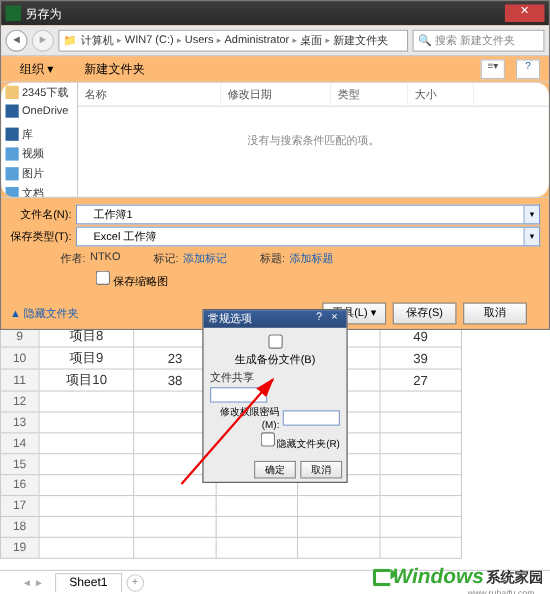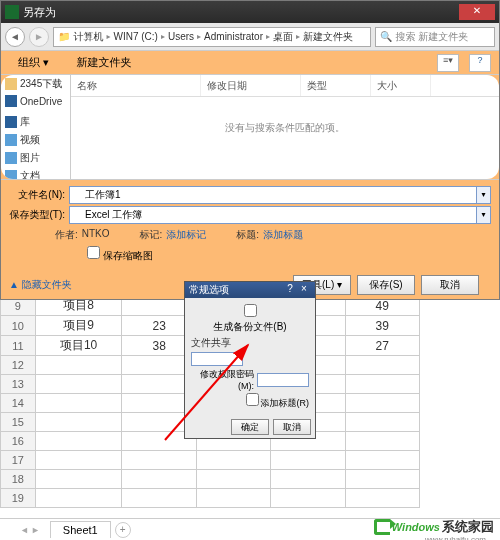--- a/index.html
+++ b/index.html
@@ -75,21 +75,21 @@
 .optdlg .btns{ display:flex; justify-content:flex-end; gap:4px; padding:3px 4px;}
 .optdlg .sbtn{ min-width:38px; height:16px; border:1px solid #888; background:linear-gradient(#fdfdfd,#e3e3e3); font-size:9px; text-align:center; line-height:14px;}
 
 
 .arrow-svg{ position:absolute; left:0; top:0; pointer-events:none; z-index:10;}
 
 
 .wmark{ position:absolute; right:6px; bottom:4px; display:flex; align-items:center; gap:2px; z-index:20;}
 .wmark .logo{ width:16px; height:16px; border:3px solid #39a935; border-right:none; border-top-left-radius:3px; border-bottom-left-radius:3px; position:relative;}
 .wmark .logo::after{content:""; position:absolute; right:-6px; top:-3px; width:0; height:0; border-left:6px solid #39a935; border-top:5px solid transparent; border-bottom:5px solid transparent;}
-.wmark .t1{ font-size:11px; color:#39a935; font-weight:bold; font-style:italic;}
+.wmark .t1{ font-size:19px; color:#39a935; font-weight:bold; font-style:italic;}
 .wmark .t2{ font-size:13px; color:#333; font-weight:bold;}
 .wmark .sub{ position:absolute; right:8px; bottom:-8px; font-size:8px; color:#888;}
 </style>
 </head>
 <body>
 
 <div class="sheet">
   <table>
     <tbody>
         <tr>
@@ -321,21 +321,21 @@
         <span>生成备份文件(B)</span>
       </div>
     <div class="sect">文件共享</div>
     <div class="pwrow">
         <input type="password" style="">
       </div>
     <div class="pwrow">
         <label>修改权限密码(M):</label>
         <input type="password" style="">
       </div>
-    <div class="rorow"><input type="checkbox" style=""><span>添加标题(R)</span></div>
+    <div class="rorow"><input type="checkbox" style=""><span>隐藏文件夹(R)</span></div>
   </div>
   <div class="btns">
     <div class="sbtn">确定</div>
     <div class="sbtn">取消</div>
   </div>
 </div>
 
 <svg class="arrow-svg" width="500" height="540">
   <defs>
       <marker id="ah" markerWidth="10" markerHeight="10" refX="8" refY="3" orient="auto">

